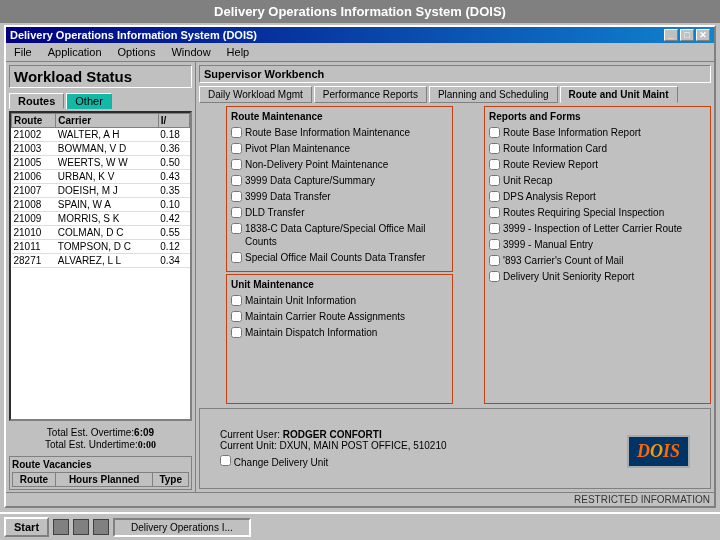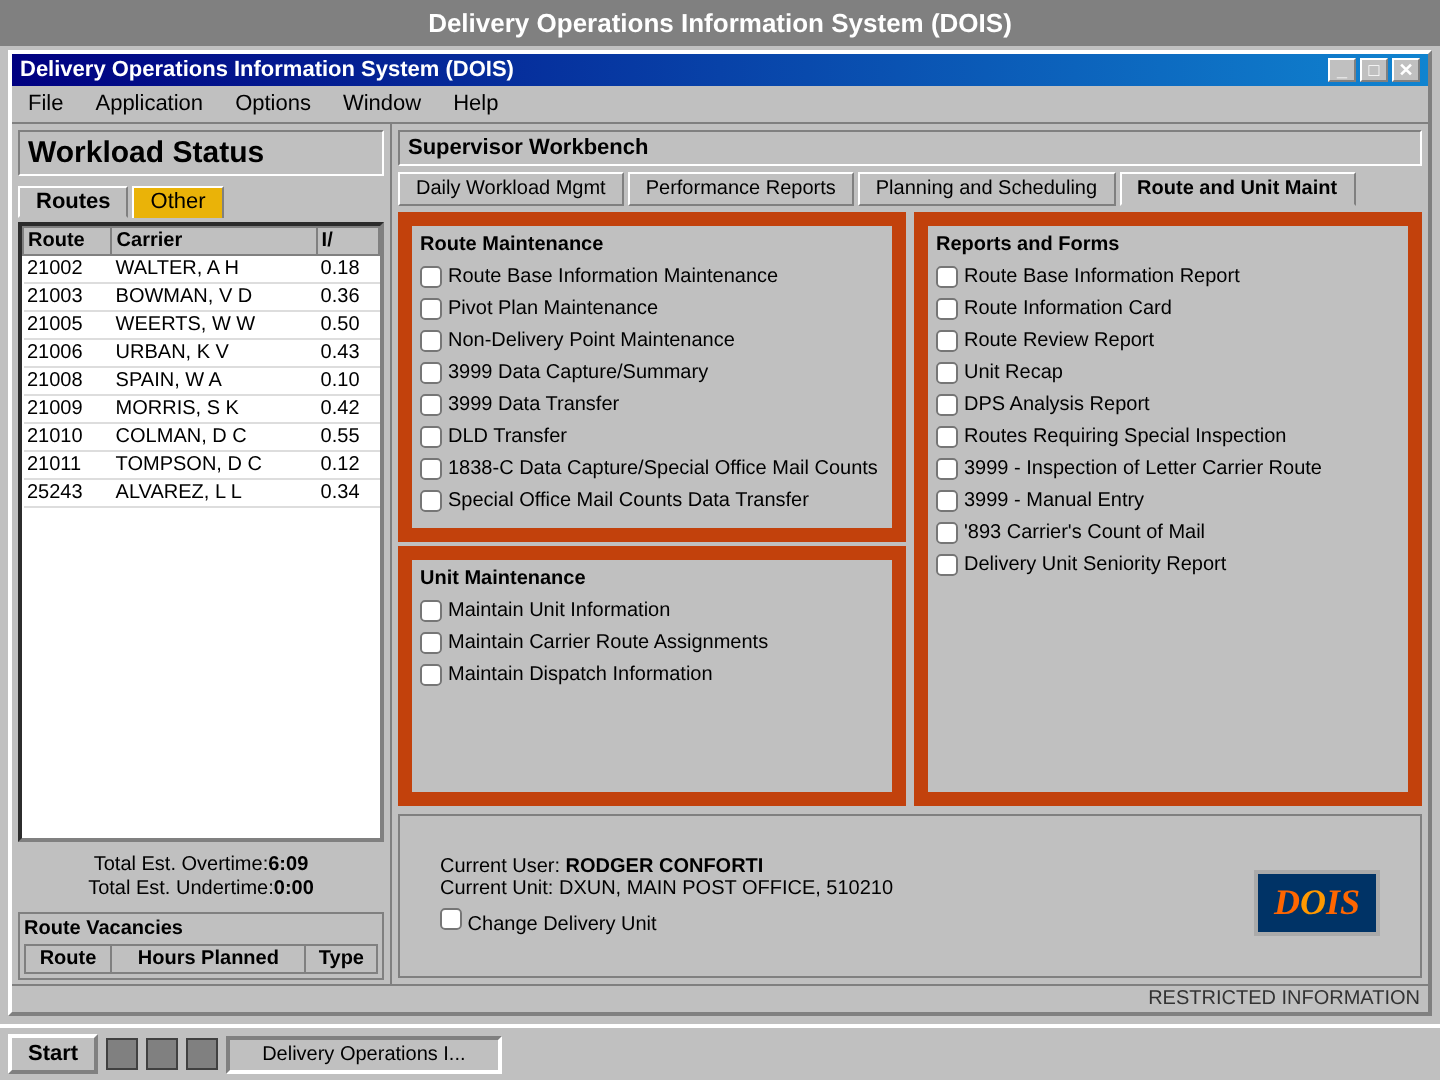--- a/index.html
+++ b/index.html
@@ -83,21 +83,21 @@
       font-weight: bold;
       padding: 2px 4px;
       margin: 3px;
     }
     .tabs-row {
       display: flex;
       margin: 2px 3px 0;
       gap: 2px;
     }
     .tab-btn {
-      background: #eab308;
+      background: #14b8a6;
       border: 1px solid;
       border-color: #fff #808080 #808080 #fff;
       padding: 1px 8px;
       cursor: pointer;
       font-size: 11px;
       border-bottom: none;
     }
     .tab-btn.active {
       background: #c0c0c0;
       border-bottom: 1px solid #c0c0c0;
@@ -194,23 +194,24 @@
       background: #c0c0c0;
       border-bottom-color: #c0c0c0;
       font-weight: bold;
     }
     .workbench-content {
       display: flex;
       flex: 1;
       gap: 4px;
     }
     .section-box {
-      border: 7px solid #c2410c;
+      border: 1px solid #c2410c;
       padding: 4px;
       flex: 1;
+      margin-left: 27px;
     }
     .section-box-title {
       font-size: 10px;
       font-weight: bold;
       margin-bottom: 4px;
     }
     .checkbox-item {
       display: flex;
       align-items: flex-start;
       margin: 3px 0;
@@ -370,56 +371,61 @@
                 <td>21005</td>
                 <td>WEERTS, W W</td>
                 <td>0.50</td>
               </tr>
               <tr>
                 <td>21006</td>
                 <td>URBAN, K V</td>
                 <td>0.43</td>
               </tr>
               <tr>
+                <td>21007</td>
+                <td>DOEISH, M J</td>
+                <td>0.35</td>
+              </tr>
+              <tr>
                 <td>21008</td>
                 <td>SPAIN, W A</td>
                 <td>0.10</td>
               </tr>
               <tr>
                 <td>21009</td>
                 <td>MORRIS, S K</td>
                 <td>0.42</td>
               </tr>
               <tr>
                 <td>21010</td>
                 <td>COLMAN, D C</td>
                 <td>0.55</td>
               </tr>
               <tr>
                 <td>21011</td>
                 <td>TOMPSON, D C</td>
                 <td>0.12</td>
               </tr>
               <tr>
-                <td>25243</td>
+                <td>28271</td>
                 <td>ALVAREZ, L L</td>
                 <td>0.34</td>
               </tr>
             </tbody>
         </table>
       </div>
 
       <div class="totals-section">
         <div class="totals-row">
           <span>Total Est. Overtime:</span>
           <span style="font-weight:bold;">6:09</span>
         </div>
         <div class="totals-row">
           <span>Total Est. Undertime:</span>
-          <span style="font-weight:bold;">0:00</span>
+          <span style="font-weight:bold;font-family:Liberation Serif, serif;">0:00</span>
         </div>
       </div>
 
       <div class="vacancies-section">
         <div class="vacancies-title">Route Vacancies</div>
         <table class="vacancies-table">
           <thead>
             <tr>
               <th>Route</th>
               <th>Hours Planned</th>

